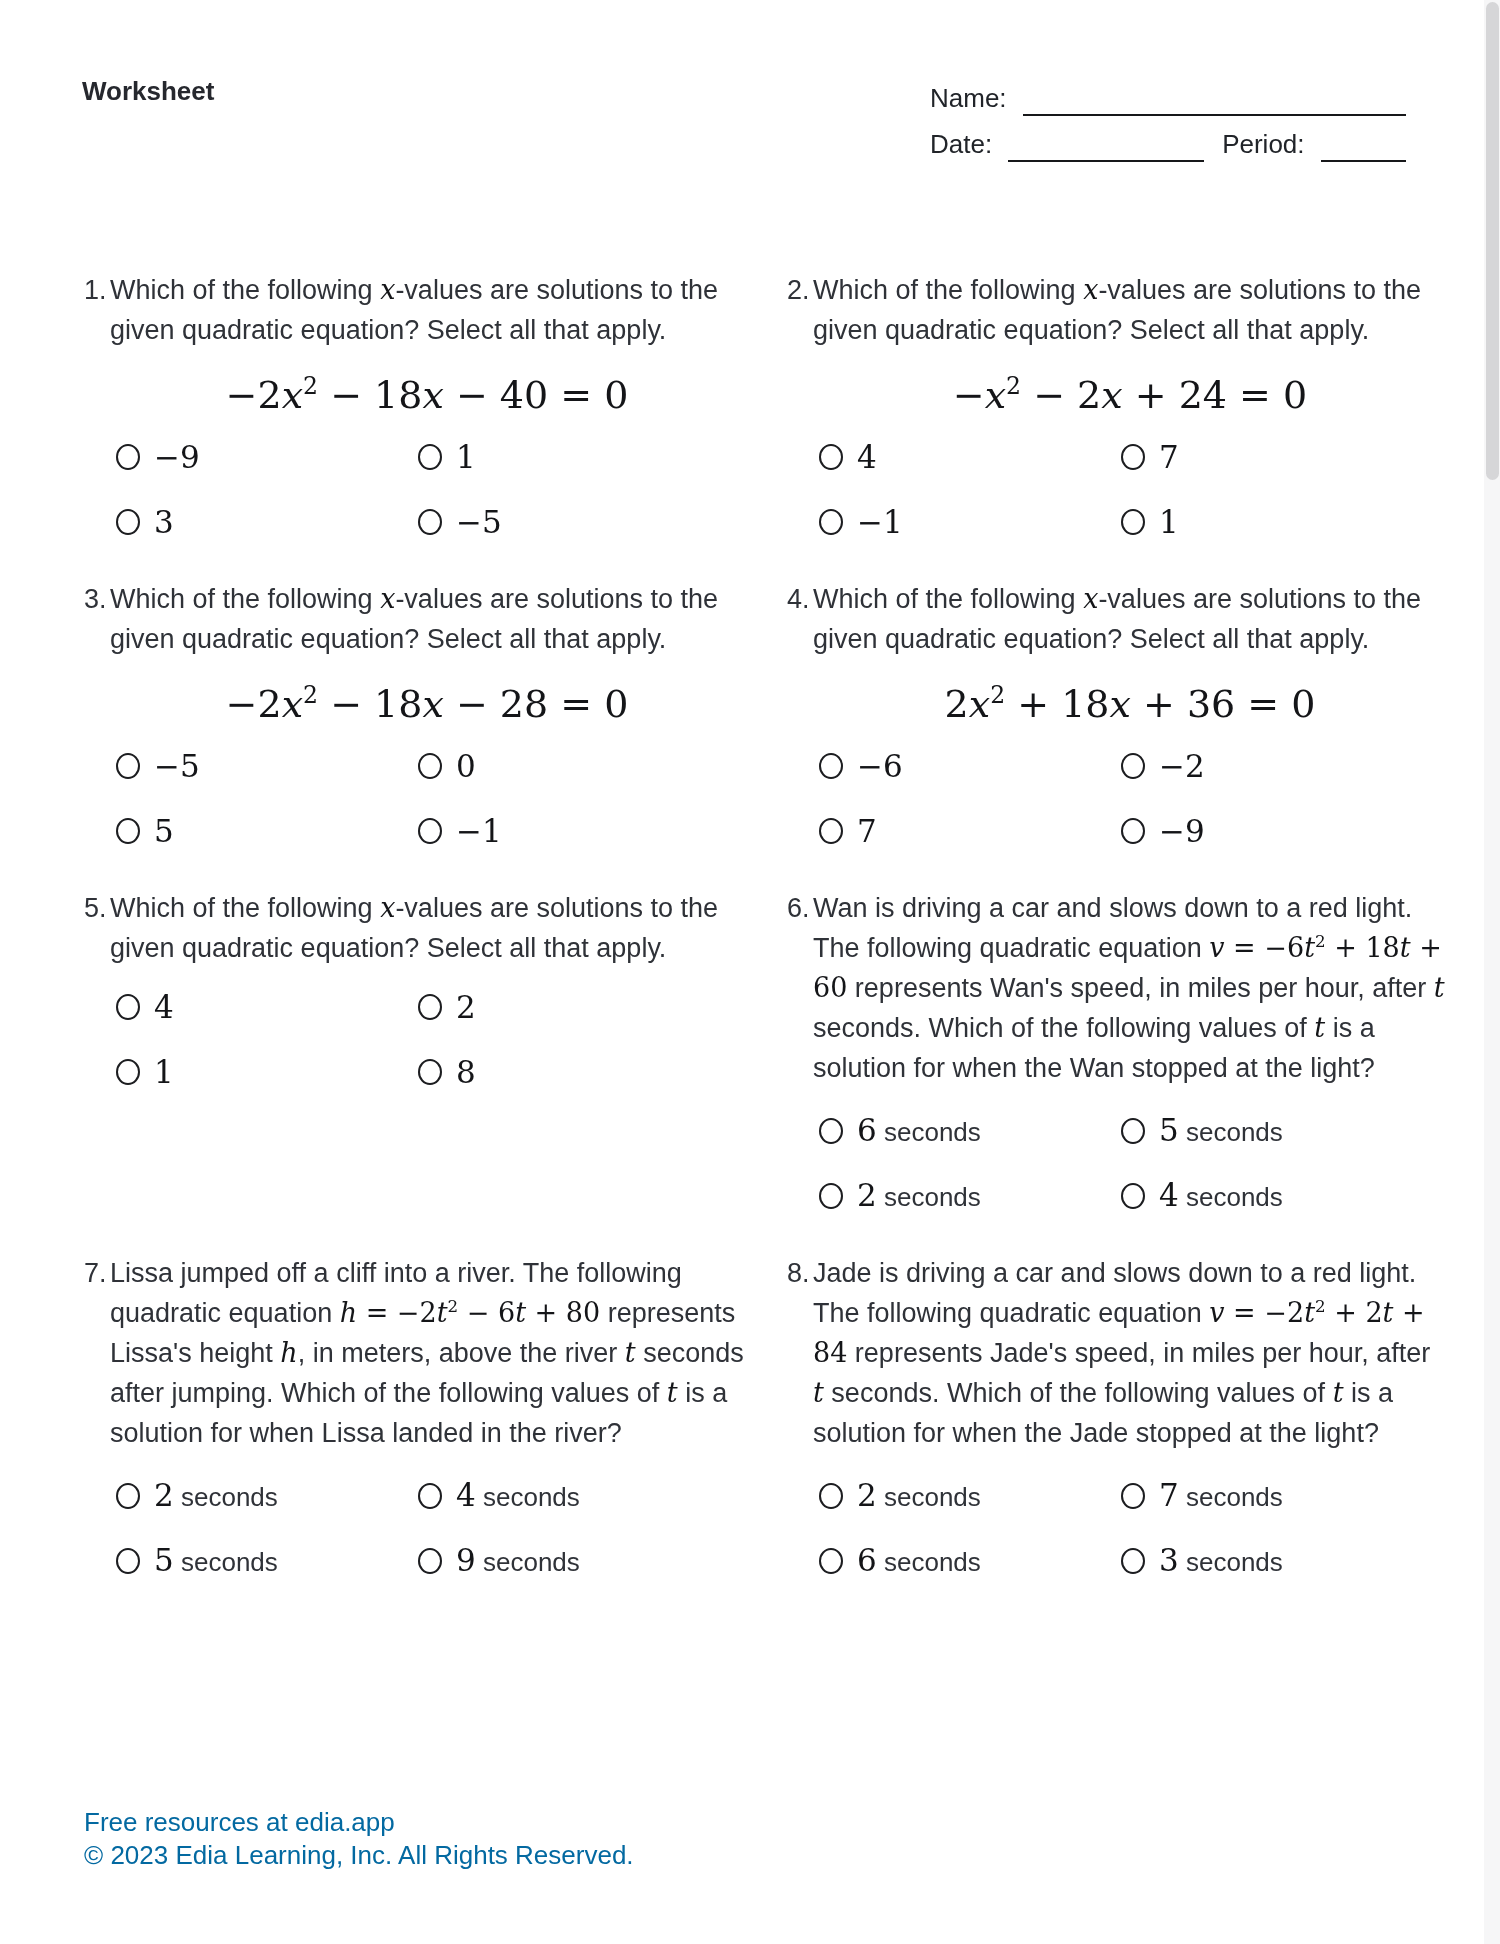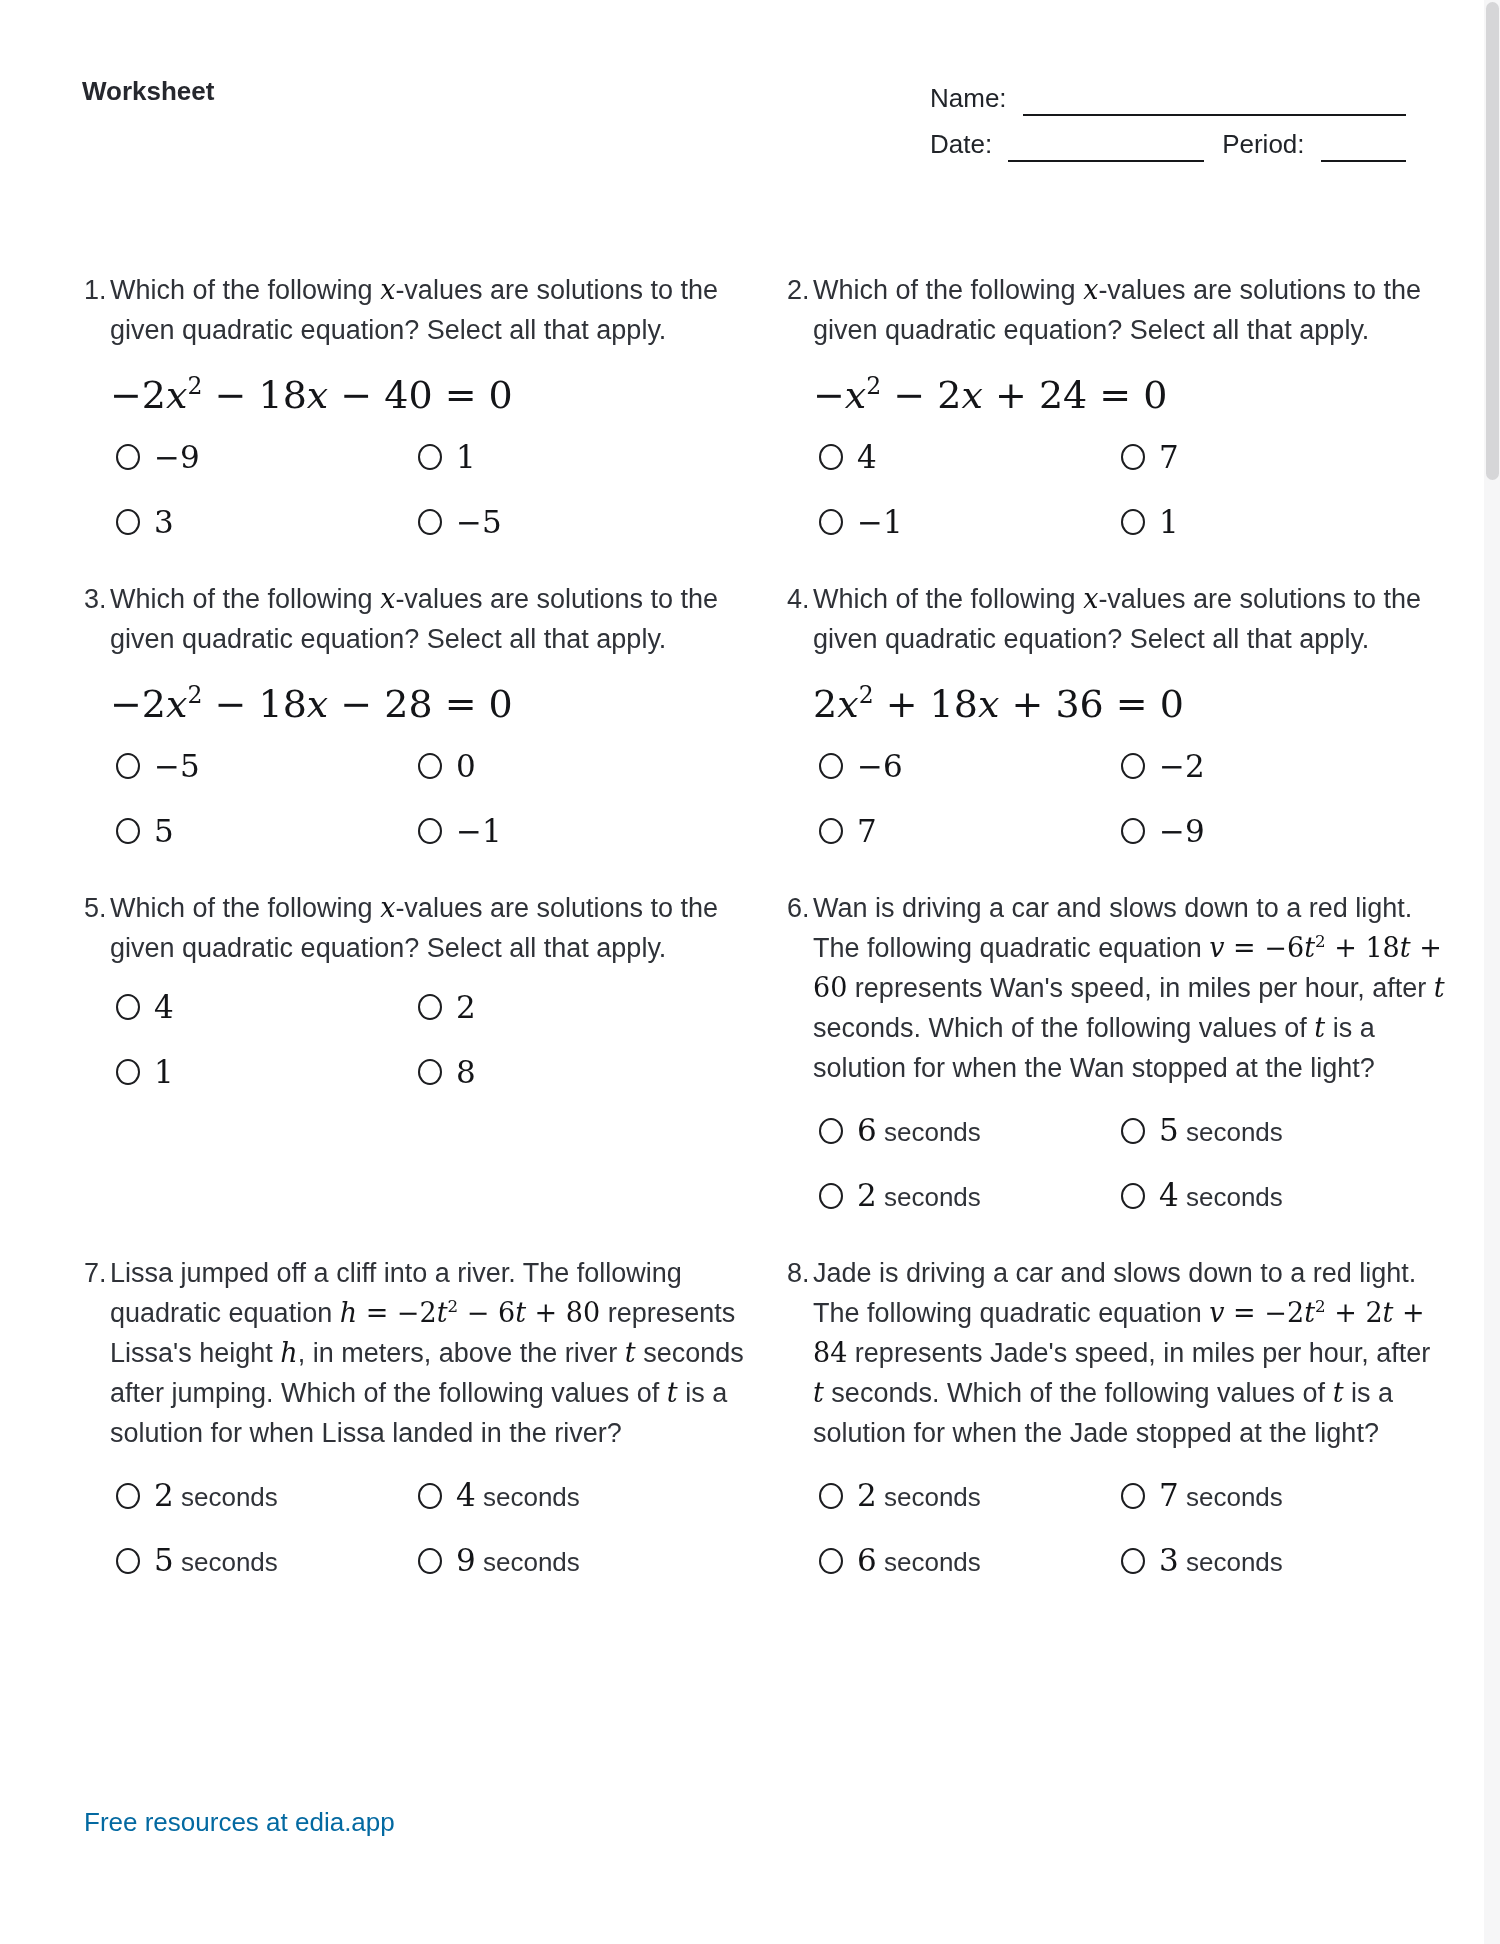--- a/index.html
+++ b/index.html
@@ -25,21 +25,21 @@
   .questions{position:absolute;left:84px;top:270px;width:1363px;
     display:grid;grid-template-columns:660px 660px;column-gap:43px;align-items:start;}
   .q{margin-bottom:38px;}
   .qhead{display:flex;}
   .qnum{flex:none;width:26px;font-size:27px;line-height:40px;color:#2f3238;}
   .qprompt{flex:1;margin:0;font-size:27px;line-height:40px;color:#2f3238;}
   
   .mi{font-family:"DejaVu Serif", serif;font-style:italic;color:#141518;}
   .mn{font-family:"DejaVu Serif", serif;color:#141518;}
   sup.msup{font-family:"DejaVu Serif", serif;color:#141518;font-size:0.62em;line-height:0;vertical-align:super;}
-  .qeq{margin:22px 0 0 26px;font-size:38px;line-height:46px;color:#141518;}
+  .qeq{margin:22px 0 0 26px;font-size:38px;line-height:46px;color:#141518;text-align:center;}
   
   .qopts{margin:20px 0 0 32px;display:grid;grid-template-columns:302px auto;column-gap:0;row-gap:27px;}
   .qopts.spaced{margin-top:24px;}
   .opt{display:flex;align-items:center;height:38px;}
   .radio{flex:none;display:inline-block;width:24px;height:26px;border:2.5px solid #1c1d20;
     border-radius:50%;background:#fff;box-sizing:border-box;}
   .opt-label{margin-left:14px;font-size:31px;line-height:38px;}
   .opt-label .tx{font-size:26px;color:#2f3238;}
   
   .footer{position:absolute;left:84px;top:1806px;font-size:26px;line-height:33px;color:#0369a1;}
@@ -270,13 +270,14 @@
           <span class="radio"></span>
           <span class="opt-label"><span class="mn">3</span><span class="tx"> seconds</span></span>
         </div>
     </div>
   </div>
 
 </div>
 
 <div class="footer">
   <div>Free resources at edia.app</div>
+  <div>© 2023 Edia Learning, Inc. All Rights Reserved.</div>
 </div>
 
 </body></html>

